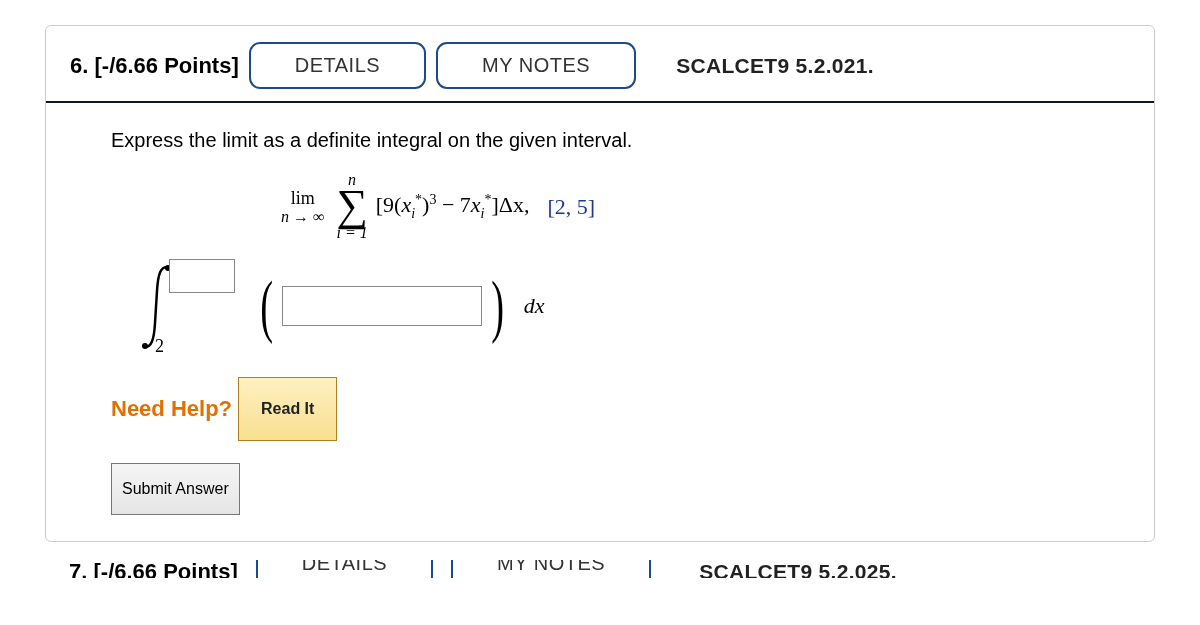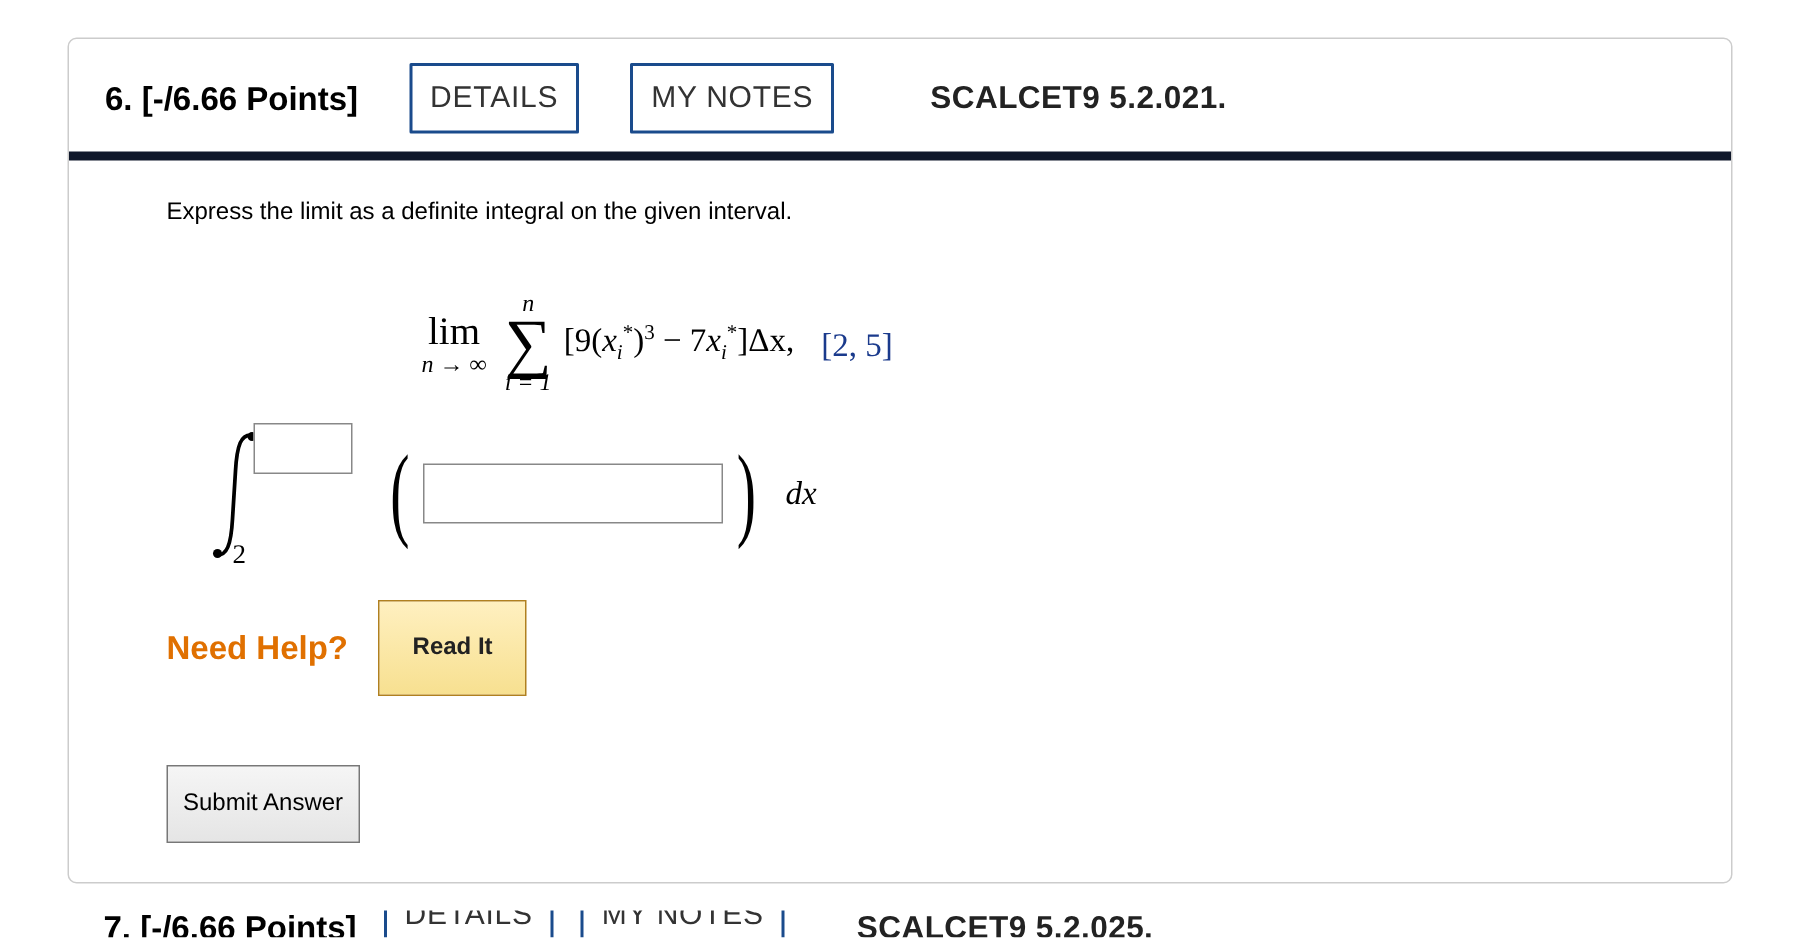--- a/index.html
+++ b/index.html
@@ -12,71 +12,71 @@
     color: #000;
   }
   .question-box {
     border: 1px solid #ccc;
     border-radius: 6px;
     background: #fff;
   }
   .q-header {
     display: flex;
     align-items: center;
-    gap: 34px;
+    gap: 10px;
     padding: 16px 24px 12px 24px;
-    border-bottom: 6px solid #0f172a;
+    border-bottom: 2px solid #0f172a;
   }
   .q-num {
     font-size: 22px;
     font-weight: bold;
   }
   .details-btn, .notes-btn {
     border: 2px solid #1a4b8c;
     background: #fff;
     color: #333;
     font-size: 20px;
-    padding: 10px 12px;
-    border-radius: 1px;
+    padding: 10px 44px;
+    border-radius: 11px;
     letter-spacing: 0.5px;
     cursor: pointer;
   }
   .source-ref {
     font-size: 21px;
     font-weight: bold;
     margin-left: 30px;
     color: #222;
     letter-spacing: 0.3px;
   }
   .q-body {
     padding: 26px 65px 26px 65px;
   }
   .prompt {
-    font-size: 16px;
-    margin-bottom: 44px;
+    font-size: 20px;
+    margin-bottom: 20px;
   }
 
   .math-row {
     display: flex;
     align-items: center;
     justify-content: flex-start;
     margin-left: 170px;
     font-family: "Times New Roman", serif;
     font-size: 22px;
     font-style: italic;
     margin-bottom: 20px;
   }
   .lim-block {
     display: flex;
     flex-direction: column;
     align-items: center;
     line-height: 1;
     margin-right: 4px;
   }
-  .lim-top { font-size: 26px; font-style: normal;}
+  .lim-top { font-size: 18px; font-style: normal;}
   .lim-bot { font-size: 16px; font-style: italic; margin-top:2px;}
   .sigma-block {
     display: flex;
     flex-direction: column;
     align-items: center;
     line-height: 1;
     margin: 0 8px;
   }
   .sigma-top { font-size: 16px; font-style: italic; }
   .sigma-sym { font-size: 44px; font-style: normal; line-height: 0.8; }
@@ -140,23 +140,22 @@
     background: #fff;
   }
   .dx {
     font-style: italic;
     margin-left: 10px;
   }
 
   .help-row {
     display: flex;
     align-items: center;
-    gap: 14px;
     margin-top: 26px;
-    margin-bottom: 46px;
+    margin-bottom: 22px;
   }
   .need-help {
     color: #e07000;
     font-size: 22px;
     font-weight: bold;
     font-family: Verdana, Arial, sans-serif;
     margin-right: 6px;
   }
   .help-btn {
     border: 1px solid #b08020;

